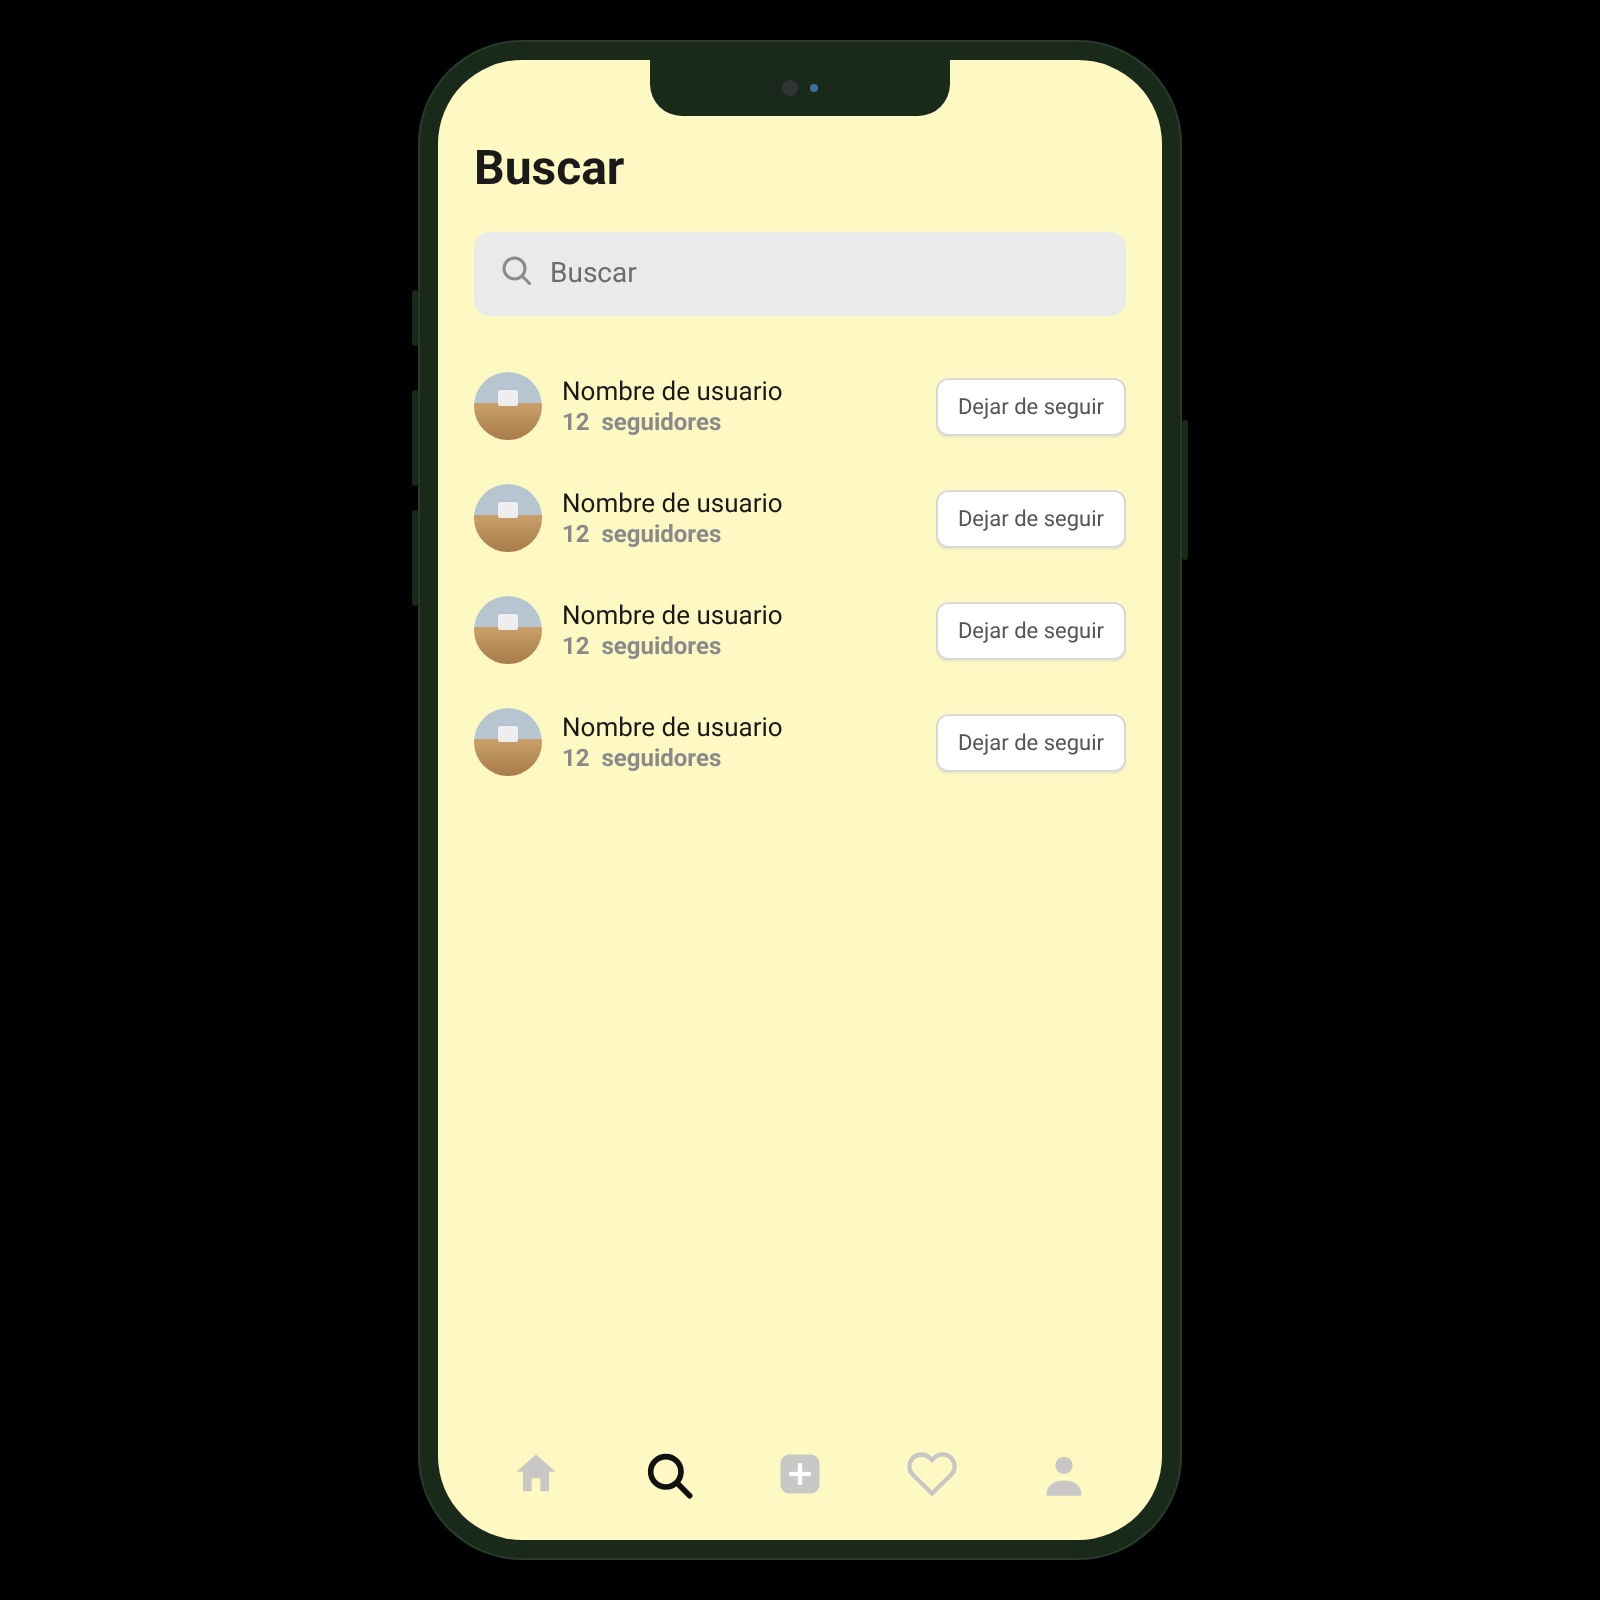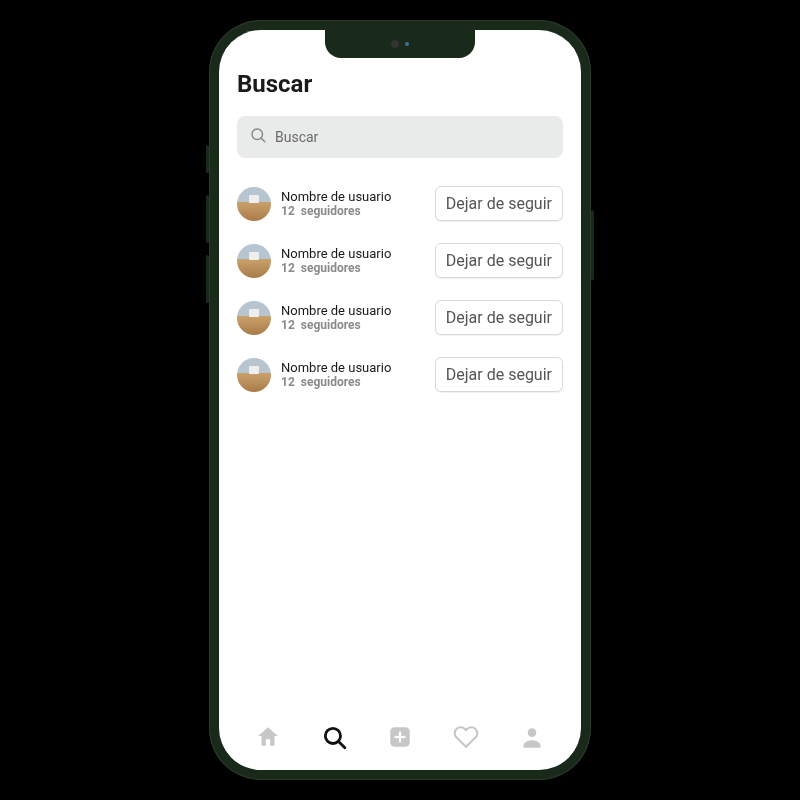--- a/index.html
+++ b/index.html
@@ -7,21 +7,21 @@
   .phone {
     width: 382px; height: 760px;
     background: #1a2a1a;
     border-radius: 52px;
     padding: 10px;
     position: relative;
     box-shadow: 0 0 0 1px #2a3a2a inset;
   }
   .screen {
     width: 100%; height: 100%;
-    background: #ffffff;
+    background: #fef9c3;
     border-radius: 42px;
     overflow: hidden;
     display: flex; flex-direction: column;
     position: relative;
   }
   .notch {
     position: absolute; top: 0; left: 50%; transform: translateX(-50%);
     width: 150px; height: 28px;
     background: #1a2a1a;
     border-bottom-left-radius: 16px;
@@ -55,21 +55,21 @@
   .avatar {
     width: 34px; height: 34px; border-radius: 50%;
     background: linear-gradient(to bottom, #b6c5cf 0%, #b6c5cf 45%, #c9a06a 45%, #a87c4a 100%);
     flex: 0 0 auto; position: relative; overflow:hidden;
   }
   .avatar::after{content:"";position:absolute;left:50%;top:38%;transform:translate(-50%,-50%);width:10px;height:8px;background:#eee;border-radius:1px;}
   .info { flex: 1; min-width: 0; }
   .uname { font-size: 13px; font-weight: 400; color: #1a1a1a; white-space: nowrap; }
   .followers { font-size: 12px; color: #8a8a8a; font-weight: bold; }
   .unfollow {
-    font-size: 16px; color: #555;
+    font-size: 11px; color: #555;
     background: #fff; border: 1px solid #d8d8d8;
     border-radius: 6px; padding: 7px 10px;
     box-shadow: 0 1px 1px rgba(0,0,0,0.06);
     white-space: nowrap; cursor: pointer;
   }
 
   .bottom-nav {
     height: 56px; display: flex; align-items: center; justify-content: space-around;
     padding: 0 16px 6px 16px;
   }

